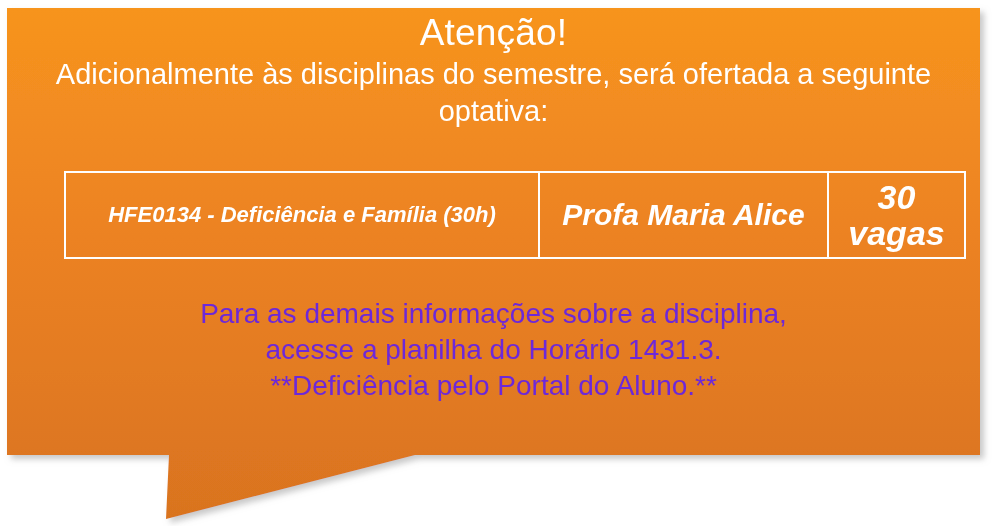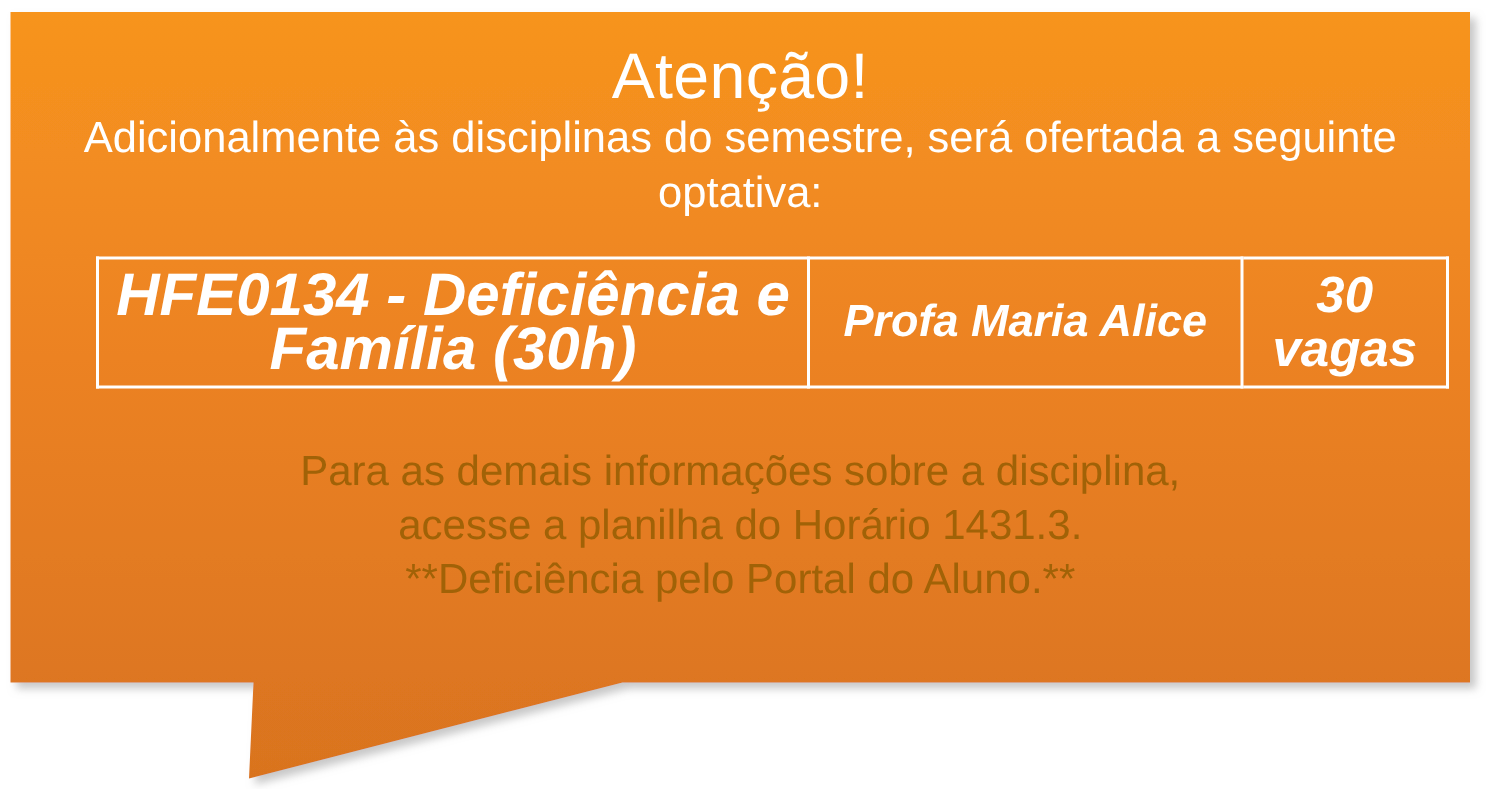--- a/index.html
+++ b/index.html
@@ -37,24 +37,24 @@
     top: 8px;
     width: 973px;
     height: 448px;
     box-sizing: border-box;
     color: #ffffff;
     text-align: center;
   }
 
   .headline {
     margin: 0;
-    padding-top: 22px;
+    padding-top: 4px;
     font-family: "Liberation Sans", sans-serif;
     font-weight: 400;
-    font-size: 43px;
+    font-size: 37px;
     line-height: 42px;
     letter-spacing: .2px;
   }
 
   .subhead {
     margin: 0;
     padding: 2px 12px 0 12px;
     font-family: "Liberation Sans", sans-serif;
     font-weight: 400;
     font-size: 29px;
@@ -74,32 +74,32 @@
     border: 2px solid #ffffff;
     color: #ffffff;
     font-family: "Liberation Sans", sans-serif;
     font-weight: bold;
     font-style: italic;
     text-align: center;
     vertical-align: middle;
     padding: 6px 4px;
     line-height: 36px;
   }
-  .col-course { width: 464px; font-size: 40px; margin-top: 48px; }
+  .col-course { width: 464px; font-size: 22px; margin-top: 48px; }
   .col-teacher { width: 279px; font-size: 30px; margin-left: 44px; }
   .col-seats { width: 127px; font-size: 34px; }
 
   
   .footer-note {
     position: absolute;
     left: 7px;
     top: 296px;
     width: 973px;
     text-align: center;
-    color: #a16207;
+    color: #6d28d9;
     font-family: "Liberation Sans", sans-serif;
     font-weight: 400;
     font-size: 28px;
     line-height: 36px;
   }
   .footer-note div { white-space: nowrap; }
 </style>
 </head>
 <body>
 

